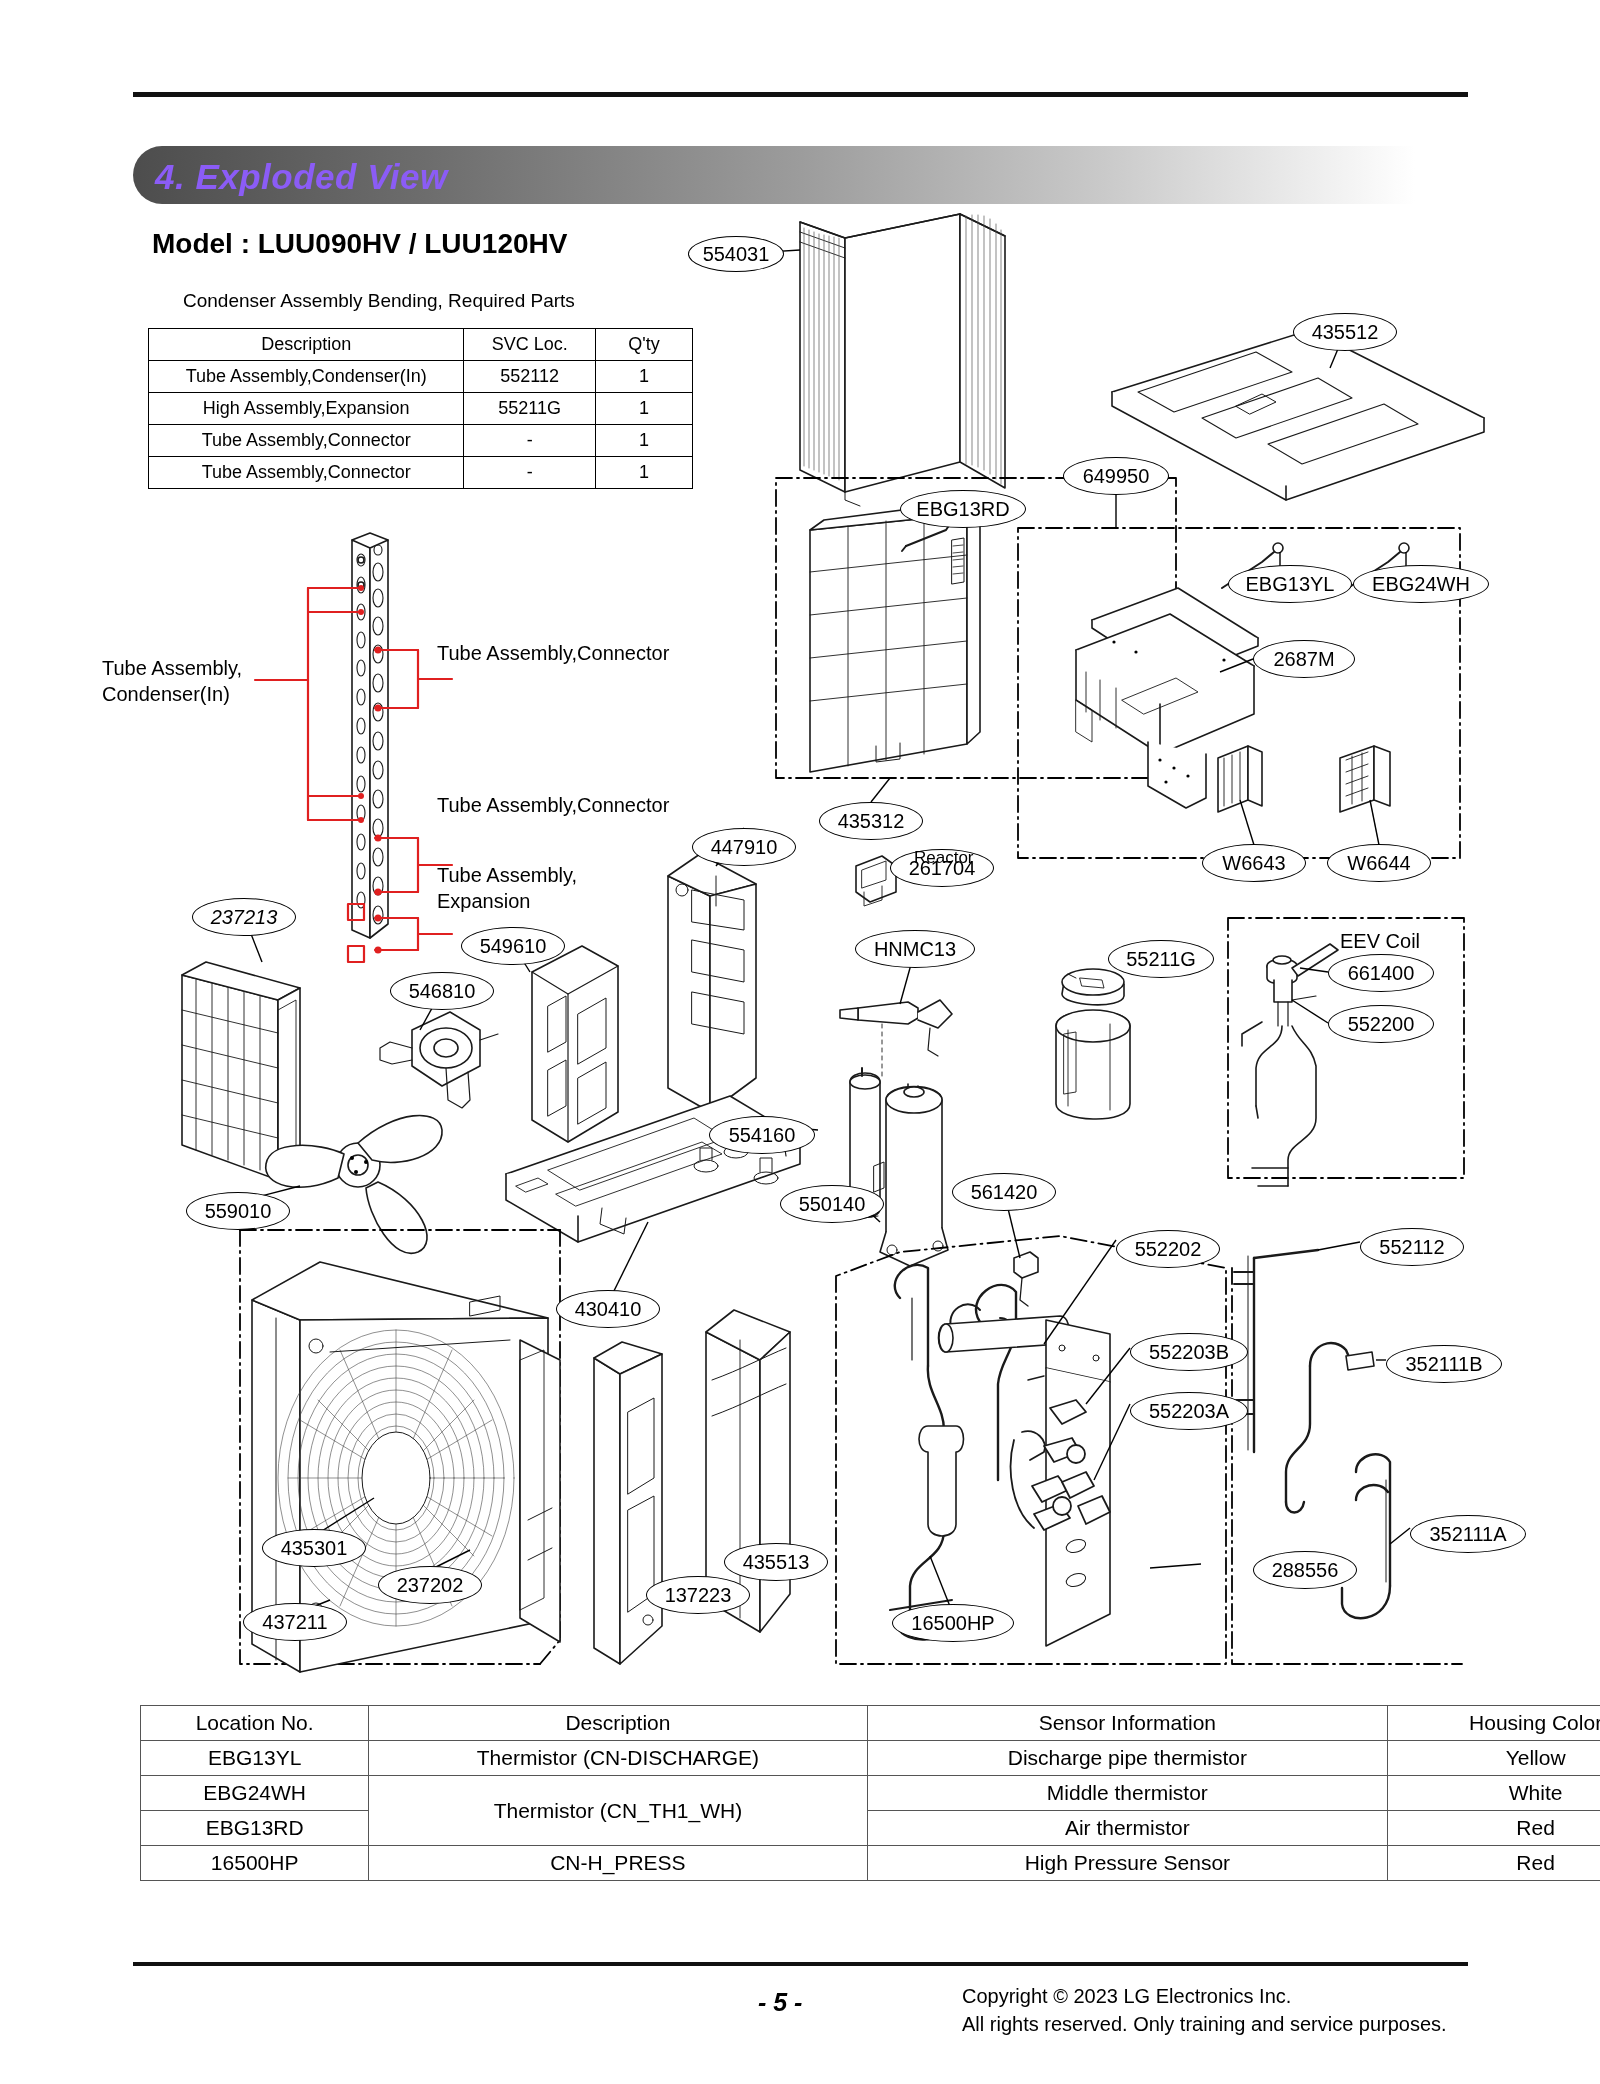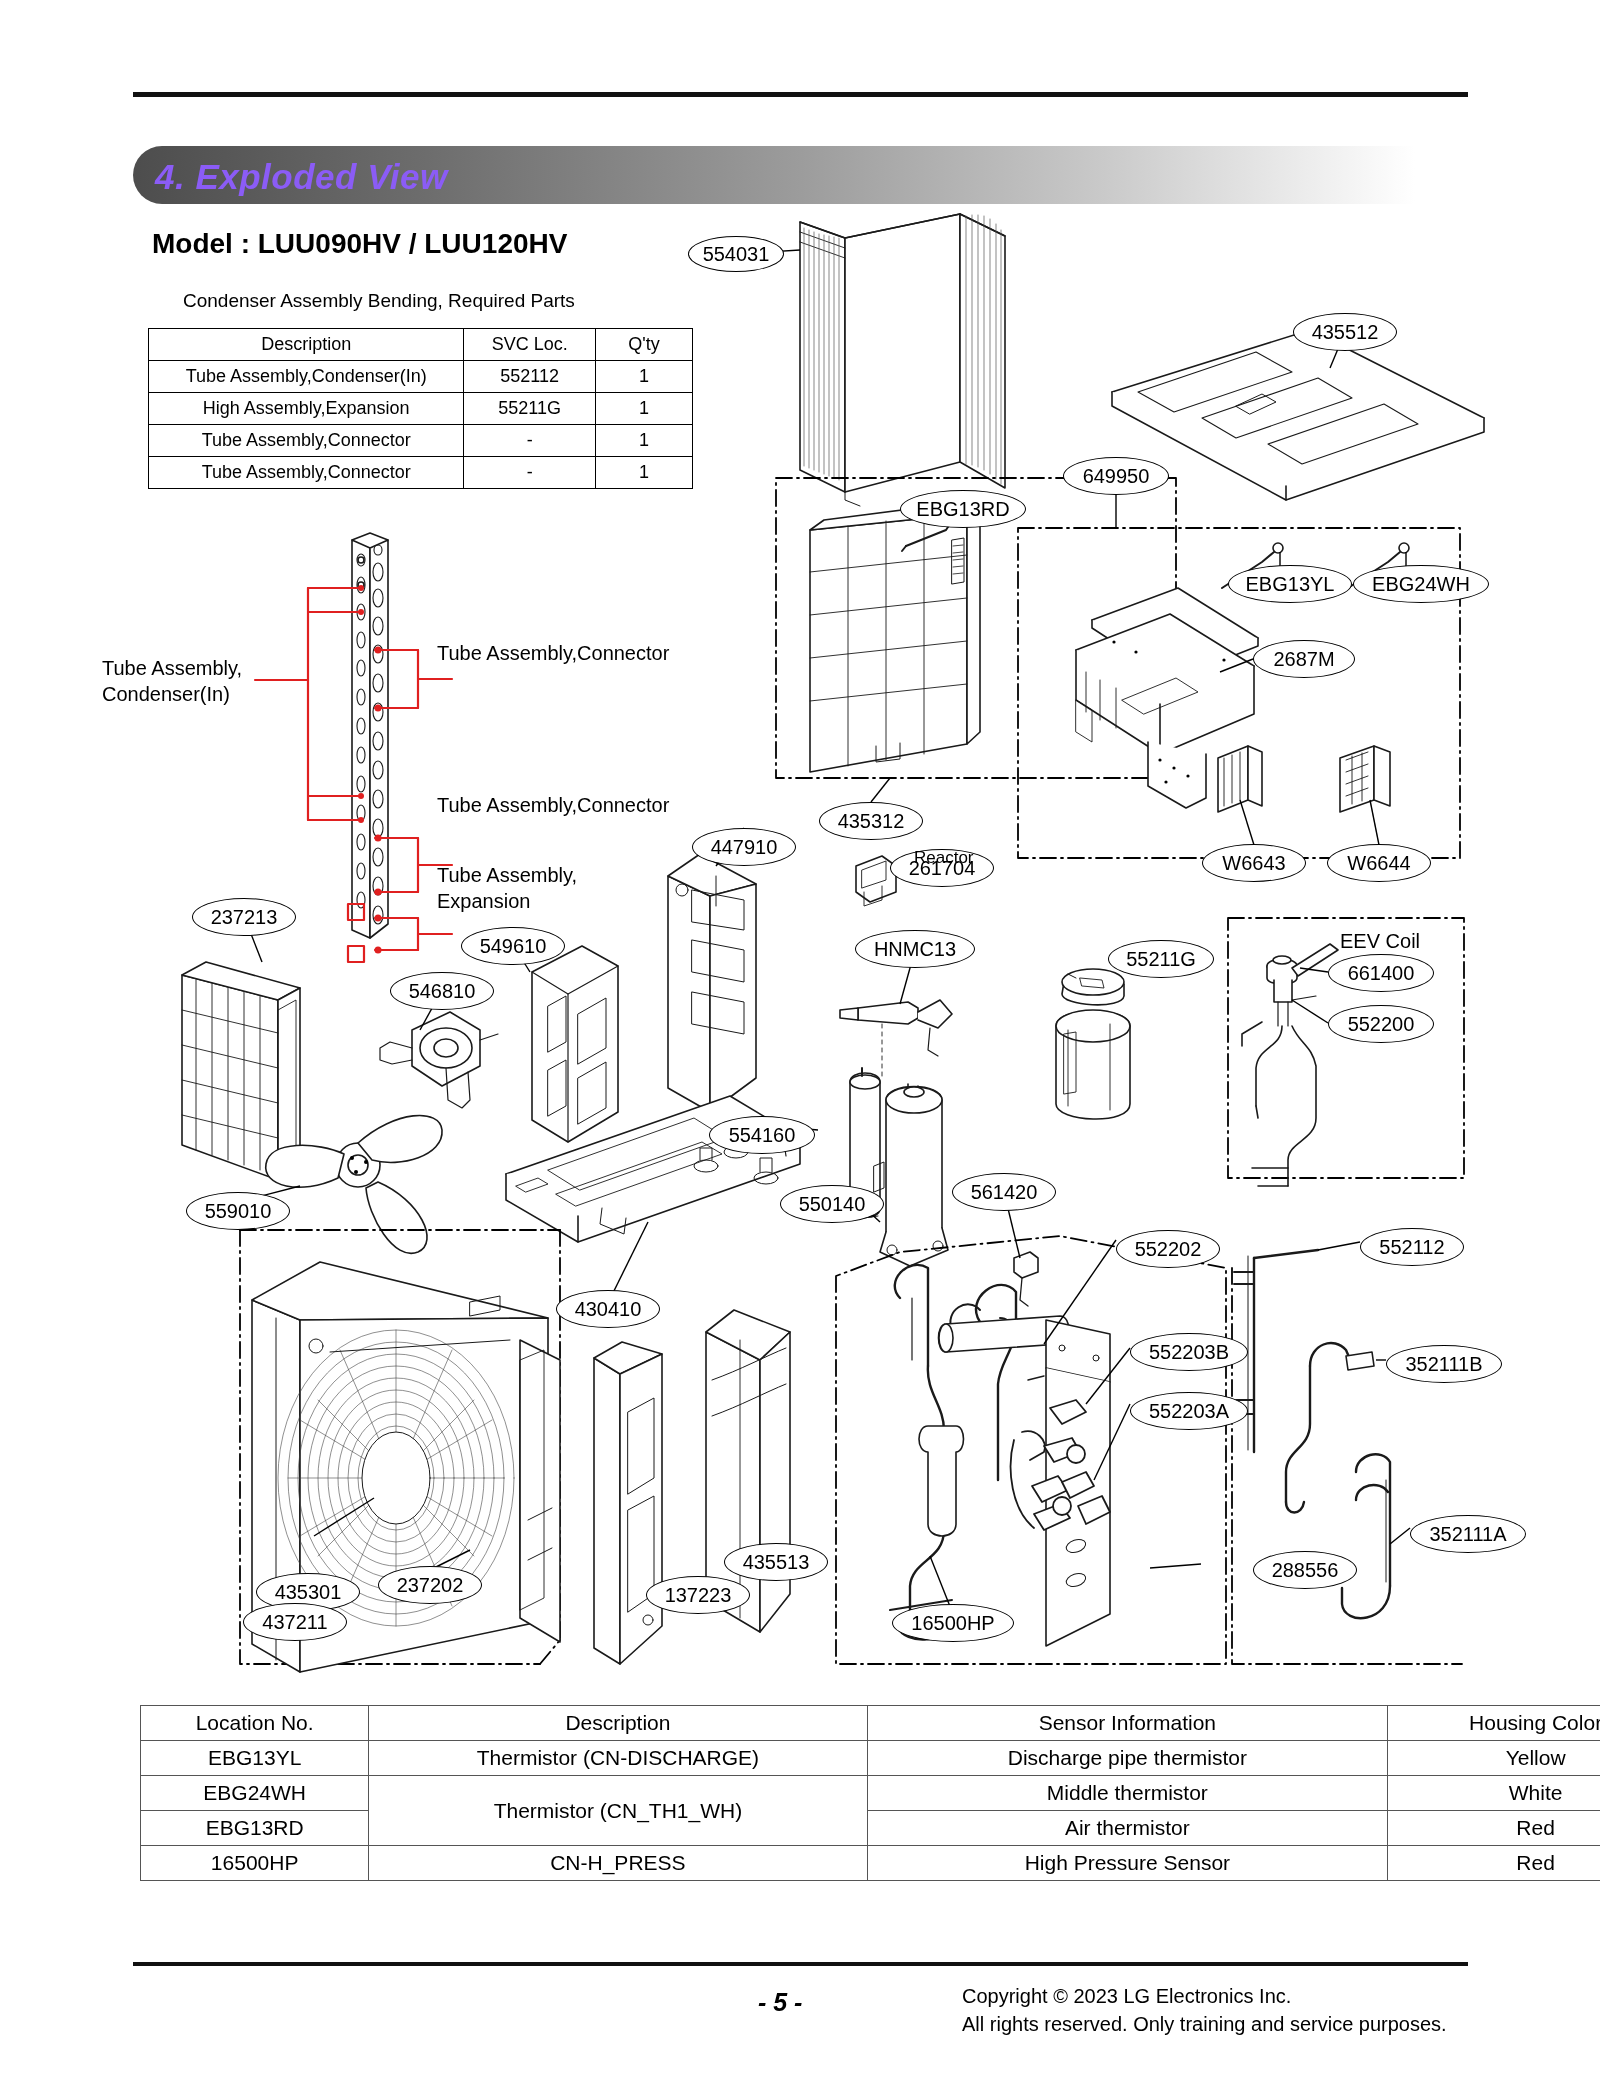--- a/index.html
+++ b/index.html
@@ -732,34 +732,34 @@
     <div class="callout" style="left: 1253px; top: 640px; width: 102px; height: 38px;">2687M</div>
     <div class="callout" style="left: 1202px; top: 844px; width: 104px; height: 38px;">W6643</div>
     <div class="callout" style="left: 1327px; top: 844px; width: 104px; height: 38px;">W6644</div>
     <div class="callout" style="left: 819px; top: 802px; width: 104px; height: 38px;">435312</div>
     <div class="callout" style="left: 890px; top: 849px; width: 104px; height: 38px;">261704</div>
     <div class="callout" style="left: 692px; top: 828px; width: 104px; height: 38px;">447910</div>
     <div class="callout" style="left: 855px; top: 930px; width: 120px; height: 38px;">HNMC13</div>
     <div class="callout" style="left: 1108px; top: 940px; width: 106px; height: 38px;">55211G</div>
     <div class="callout" style="left: 1328px; top: 954px; width: 106px; height: 38px;">661400</div>
     <div class="callout" style="left: 1328px; top: 1005px; width: 106px; height: 38px;">552200</div>
-    <div class="callout" style="left: 192px; top: 898px; width: 104px; height: 38px;">237213</div>
+    <div class="callout" style="left: 192px; top: 898px; width: 104px; height: 38px; font-style: italic;">237213</div>
     <div class="callout" style="left: 461px; top: 927px; width: 104px; height: 38px;">549610</div>
     <div class="callout" style="left: 390px; top: 972px; width: 104px; height: 38px;">546810</div>
     <div class="callout" style="left: 709px; top: 1116px; width: 106px; height: 38px;">554160</div>
     <div class="callout" style="left: 186px; top: 1192px; width: 104px; height: 38px;">559010</div>
     <div class="callout" style="left: 780px; top: 1185px; width: 104px; height: 38px;">550140</div>
     <div class="callout" style="left: 952px; top: 1173px; width: 104px; height: 38px;">561420</div>
     <div class="callout" style="left: 1116px; top: 1230px; width: 104px; height: 38px;">552202</div>
     <div class="callout" style="left: 1360px; top: 1228px; width: 104px; height: 38px;">552112</div>
     <div class="callout" style="left: 1130px; top: 1333px; width: 118px; height: 38px;">552203B</div>
     <div class="callout" style="left: 1386px; top: 1345px; width: 116px; height: 38px;">352111B</div>
     <div class="callout" style="left: 1130px; top: 1392px; width: 118px; height: 38px;">552203A</div>
     <div class="callout" style="left: 556px; top: 1290px; width: 104px; height: 38px;">430410</div>
-    <div class="callout" style="left: 256px; top: 1529px; width: 104px; height: 38px; margin-top: 44px;">435301</div>
+    <div class="callout" style="left: 262px; top: 1529px; width: 104px; height: 38px;">435301</div>
     <div class="callout" style="left: 378px; top: 1566px; width: 104px; height: 38px;">237202</div>
     <div class="callout" style="left: 243px; top: 1603px; width: 104px; height: 38px;">437211</div>
     <div class="callout" style="left: 646px; top: 1576px; width: 104px; height: 38px;">137223</div>
     <div class="callout" style="left: 724px; top: 1543px; width: 104px; height: 38px;">435513</div>
     <div class="callout" style="left: 892px; top: 1604px; width: 122px; height: 38px;">16500HP</div>
     <div class="callout" style="left: 1253px; top: 1551px; width: 104px; height: 38px;">288556</div>
     <div class="callout" style="left: 1410px; top: 1515px; width: 116px; height: 38px;">352111A</div>
   </div>
 
 <div id="plainlabel-layer">

